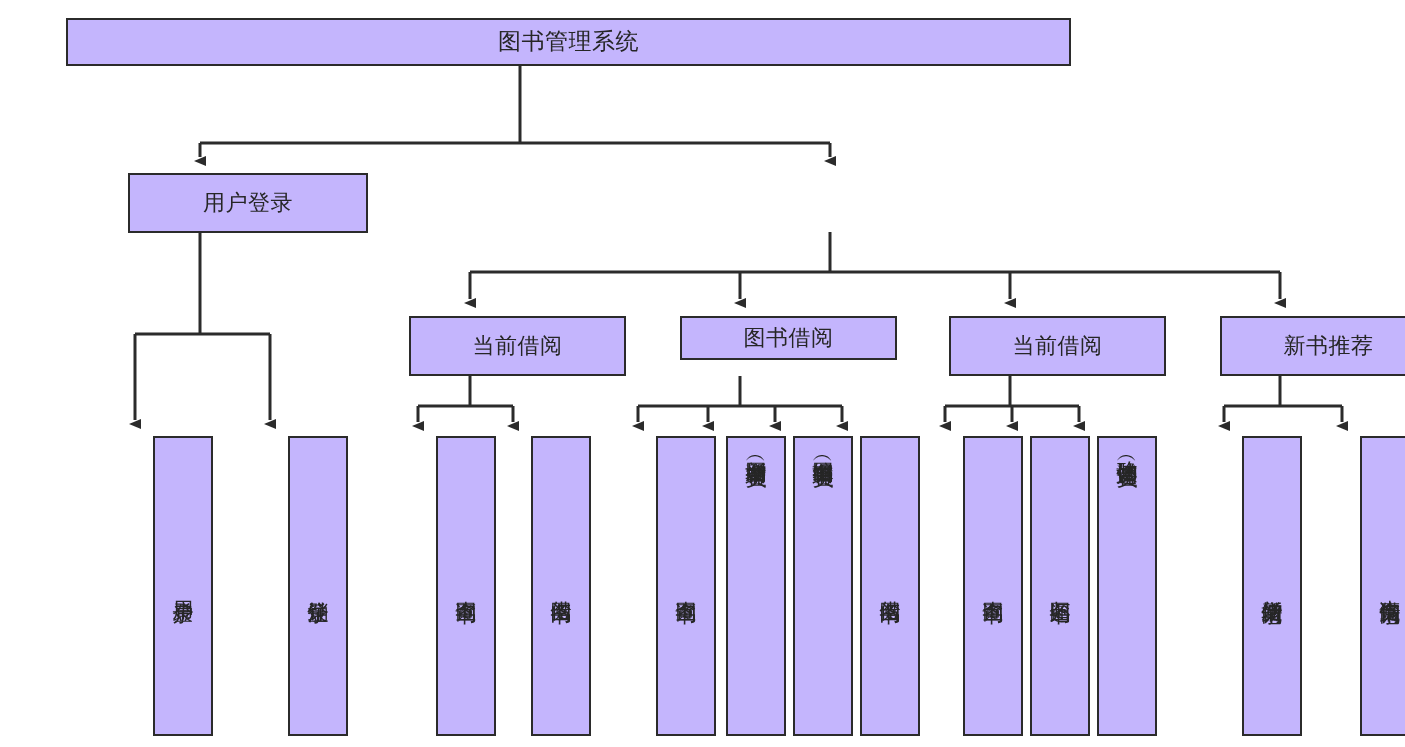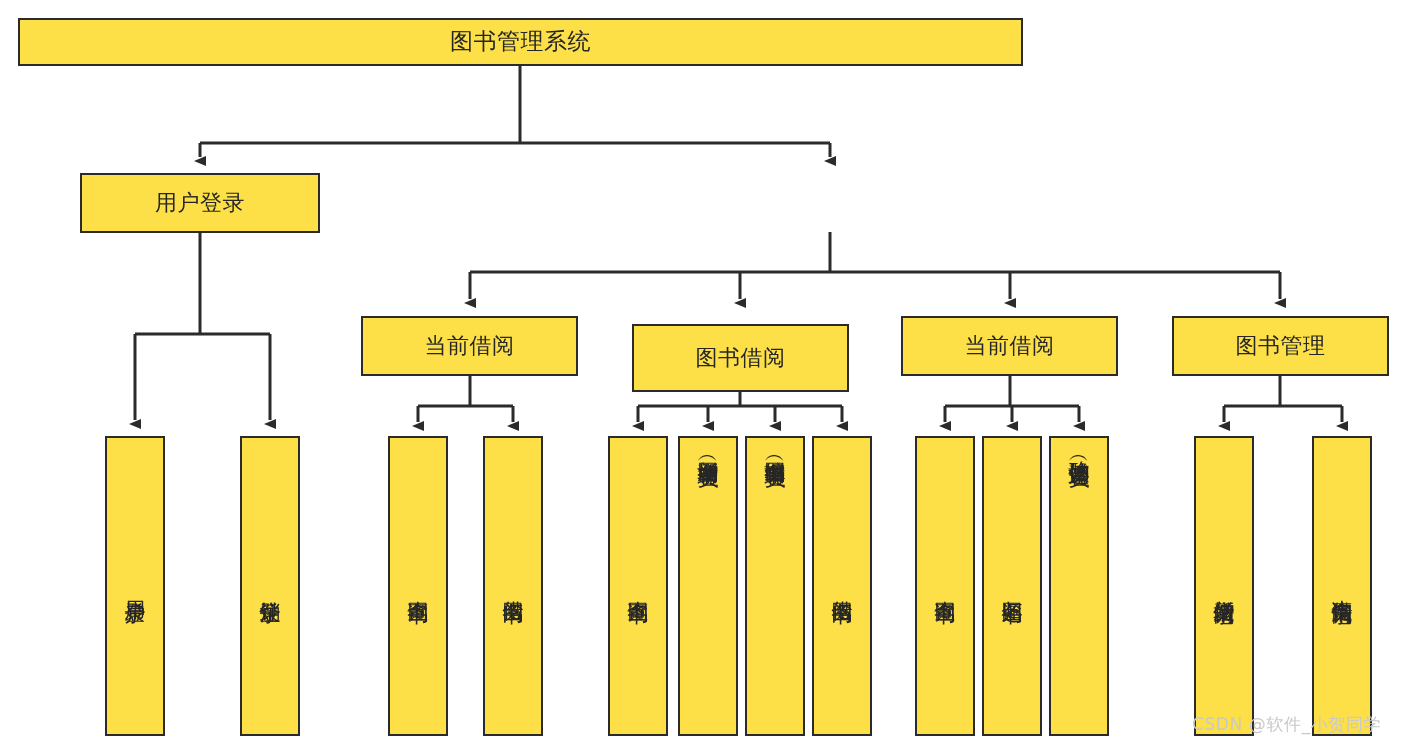--- a/index.html
+++ b/index.html
@@ -5,26 +5,27 @@
   html,body{margin:0;padding:0;background:#ffffff;}
   body{
     font-family:"DejaVu Sans","Liberation Sans",sans-serif;
     width:1405px;height:747px;overflow:hidden;
   }
   #stage{position:relative;width:1405px;height:747px;background:#fff;}
   svg#wires{position:absolute;left:0;top:0;width:1405px;height:747px;}
   .node{
     position:absolute;
     box-sizing:border-box;
-    background:#fde047;
+    background:#c4b5fd;
     border:2px solid #2b2b2b;
     display:flex;
     align-items:center;
     justify-content:center;
     color:#262626;
+    margin-left:48px;
   }
   .node .lbl{
     display:block;
     text-align:center;
     line-height:1.12;
   }
   .node.horiz .lbl{font-size:22px;letter-spacing:.5px;}
   .node.root .lbl{font-size:23px;}
   .node.vert{
     align-items:flex-start;
@@ -108,28 +109,28 @@
     <span class="lbl">图书管理系统</span>
   </div>
 
   <div class="node horiz" style="left:80px;top:173px;width:240px;height:60px;">
     <span class="lbl">用户登录</span>
   </div>
 
   <div class="node horiz" style="left:361px;top:316px;width:217px;height:60px;">
     <span class="lbl">当前借阅</span>
   </div>
-  <div class="node horiz" style="left:632px;top:324px;width:217px;height:68px;">
+  <div class="node horiz" style="left:632px;top:316px;width:217px;height:44px;">
     <span class="lbl">图书借阅</span>
   </div>
   <div class="node horiz" style="left:901px;top:316px;width:217px;height:60px;">
     <span class="lbl">当前借阅</span>
   </div>
   <div class="node horiz" style="left:1172px;top:316px;width:217px;height:60px;">
-    <span class="lbl">图书管理</span>
+    <span class="lbl">新书推荐</span>
   </div>
 
   <div class="node vert mid" style="left:105px;top:436px;width:60px;height:300px;">
     <span class="lbl">用户登录</span>
   </div>
   <div class="node vert mid" style="left:240px;top:436px;width:60px;height:300px;">
     <span class="lbl">注销登录</span>
   </div>
 
   <div class="node vert mid" style="left:388px;top:436px;width:60px;height:300px;">
@@ -162,15 +163,14 @@
     <span class="lbl">确认归还（管理员）</span>
   </div>
 
   <div class="node vert mid" style="left:1194px;top:436px;width:60px;height:300px;">
     <span class="lbl">新增借阅记录</span>
   </div>
   <div class="node vert mid" style="left:1312px;top:436px;width:60px;height:300px;">
     <span class="lbl">查询借阅记录</span>
   </div>
 
-  <div class="watermark" style="left:1192px;top:713px;">CSDN @软件_小贺同学</div>
 
 </div>
 
 </body></html>

